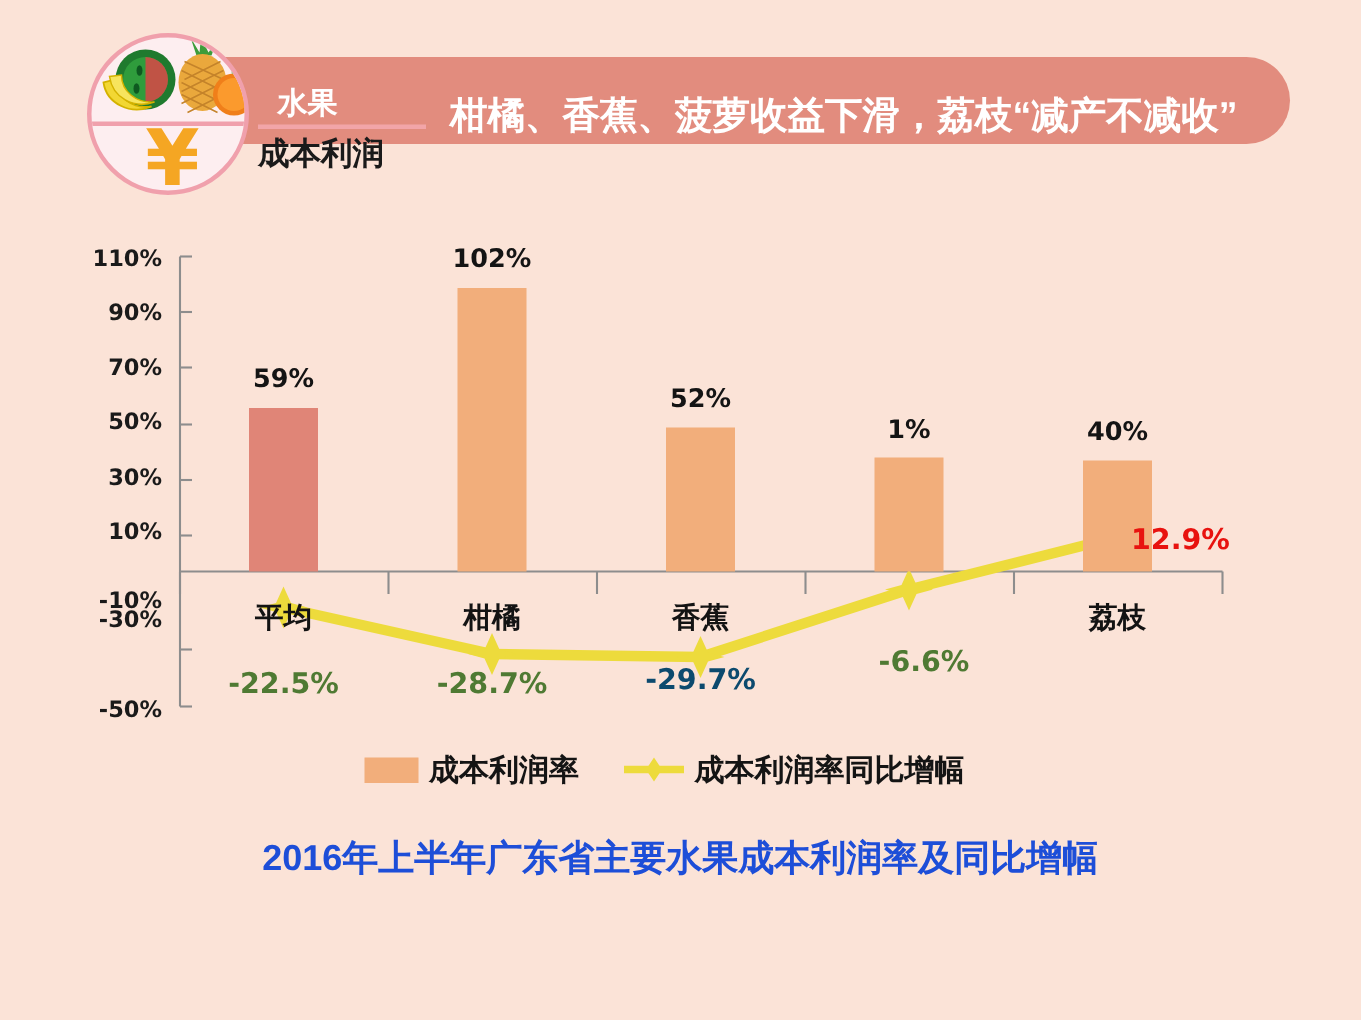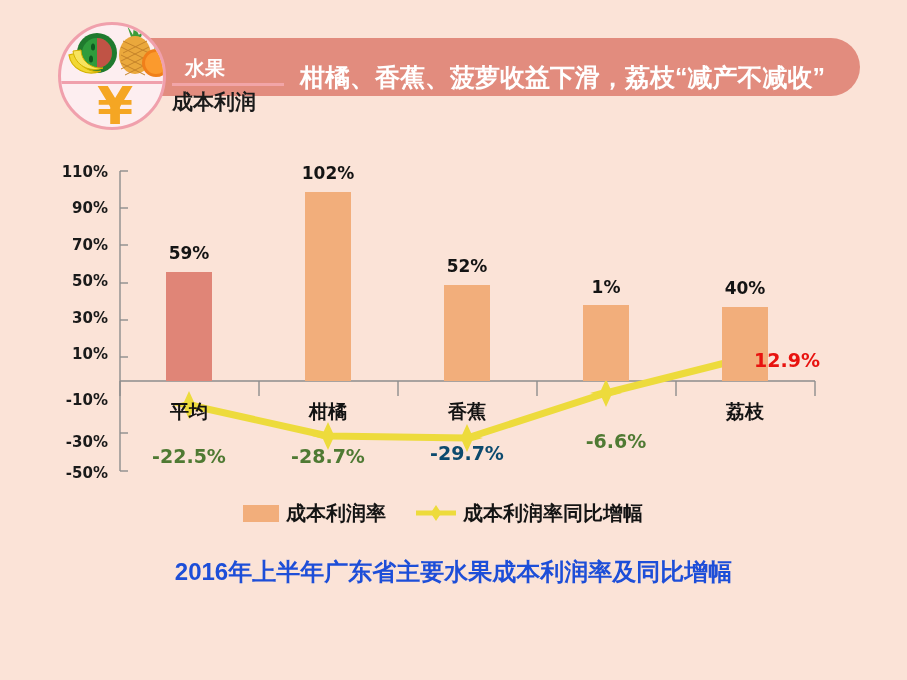--- a/index.html
+++ b/index.html
@@ -203,21 +203,21 @@
 
 <div id="chart">
 
   <div class="ylabel" style="left:56px; top:163px;">110%</div>
   <div class="ylabel" style="left:56px; top:199px;">90%</div>
   <div class="ylabel" style="left:56px; top:236px;">70%</div>
   <div class="ylabel" style="left:56px; top:272px;">50%</div>
   <div class="ylabel" style="left:56px; top:309px;">30%</div>
   <div class="ylabel" style="left:56px; top:345px;">10%</div>
   <div class="ylabel" style="left:56px; top:391px;">-10%</div>
-  <div class="ylabel" style="left:56px; top:433px;">-30%</div>
+  <div class="ylabel" style="left:56px; top:404px;">-30%</div>
   <div class="ylabel" style="left:56px; top:464px;">-50%</div>
 
   <svg width="907" height="680" style="position:absolute;left:0;top:0;pointer-events:none;">
 
     <line x1="120" y1="171" x2="120" y2="471" stroke="#8d8d8d" stroke-width="1.4"></line>
 
     <g stroke="#8d8d8d" stroke-width="1.4">
       <line x1="120" y1="171" x2="128" y2="171"></line>
       <line x1="120" y1="208" x2="128" y2="208"></line>
       <line x1="120" y1="245" x2="128" y2="245"></line>

